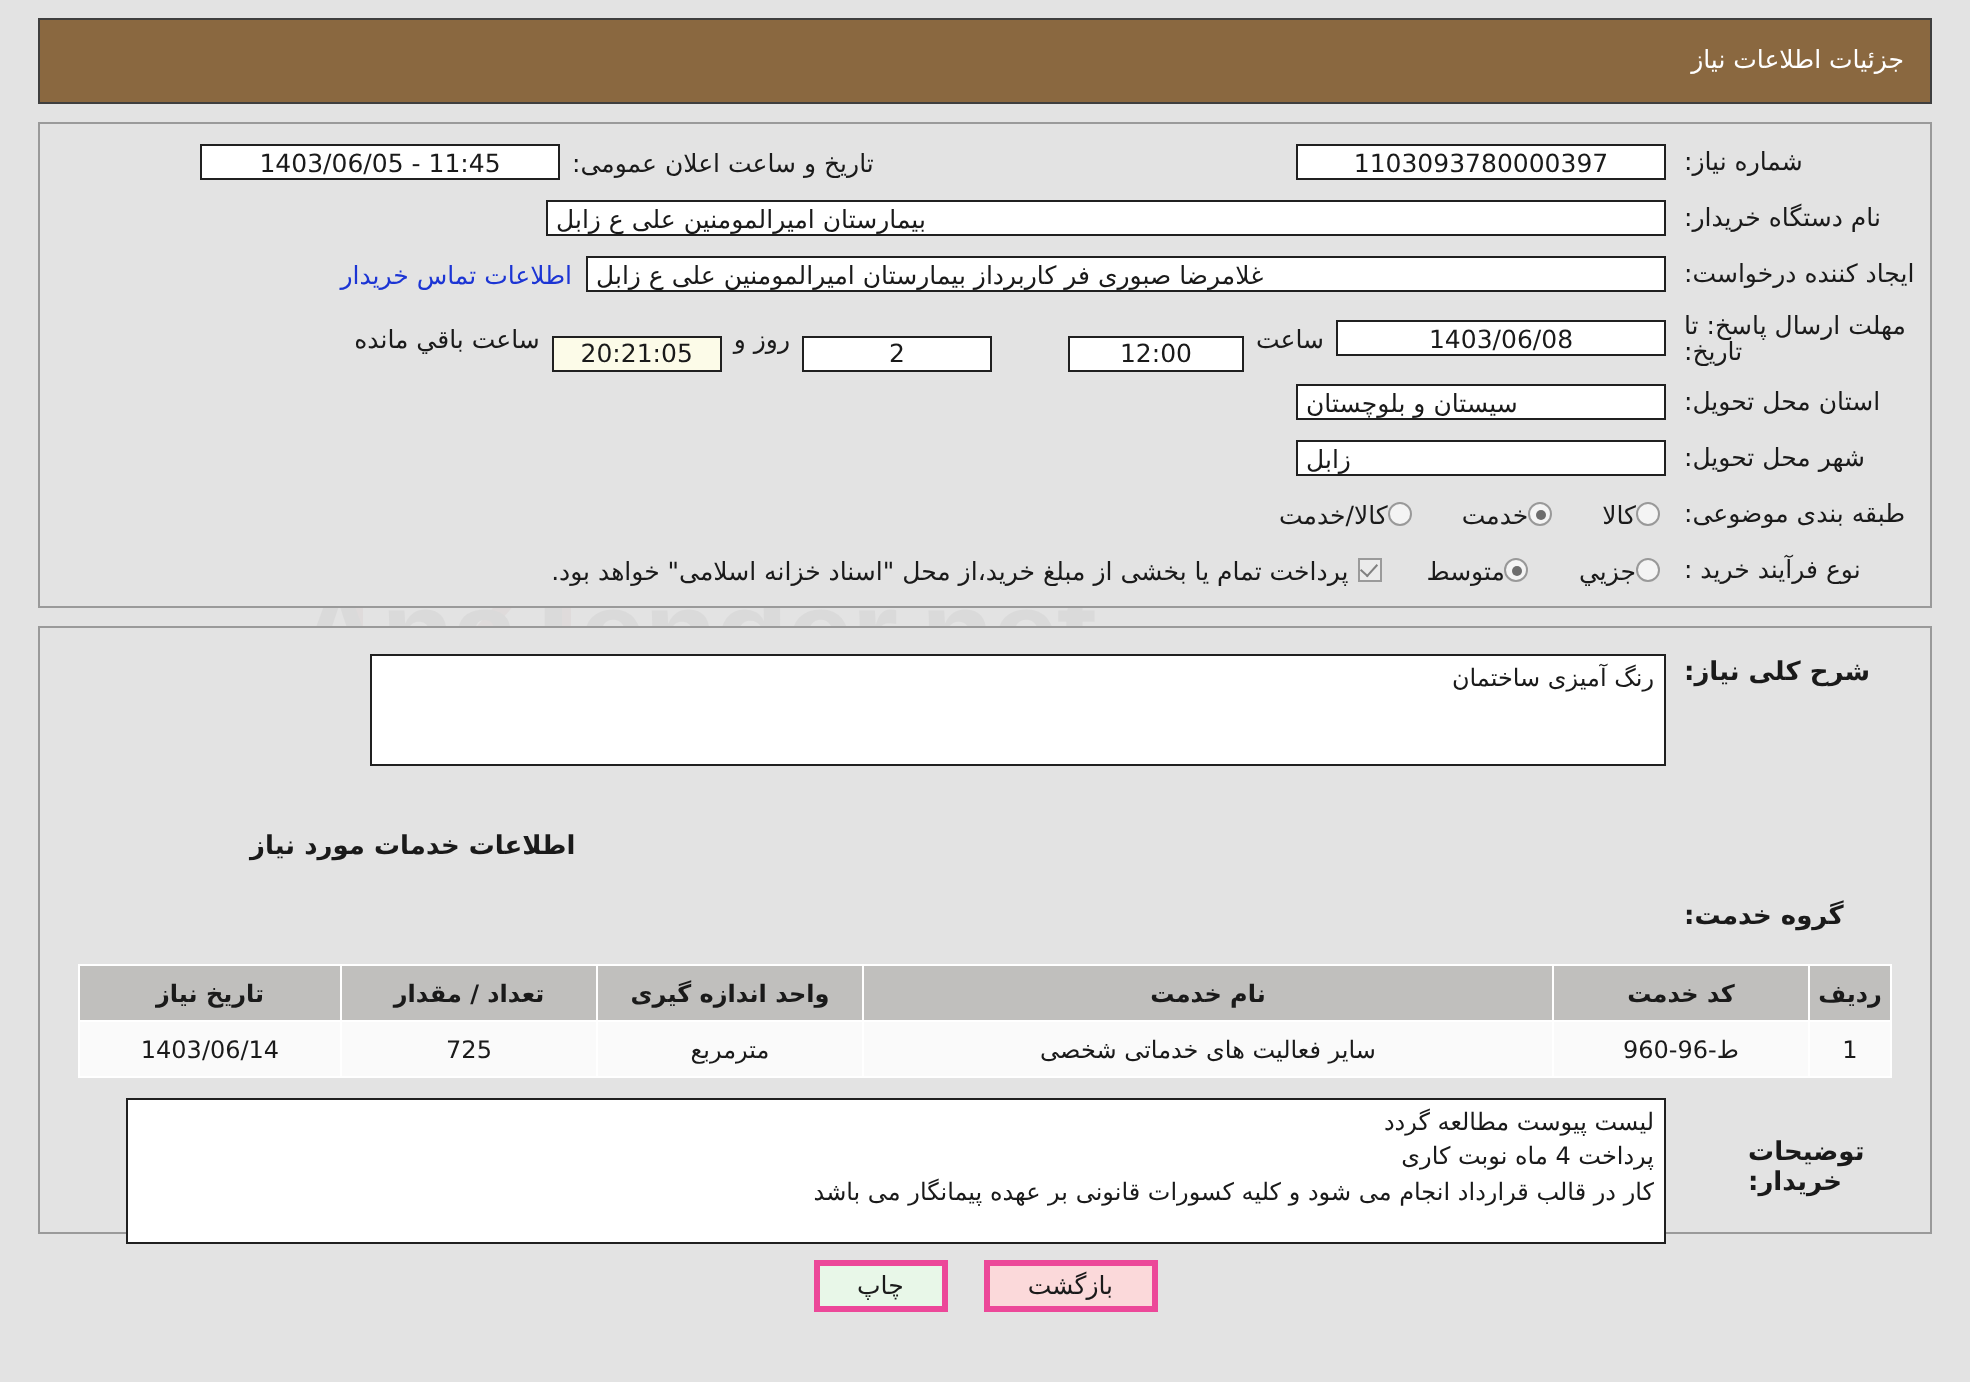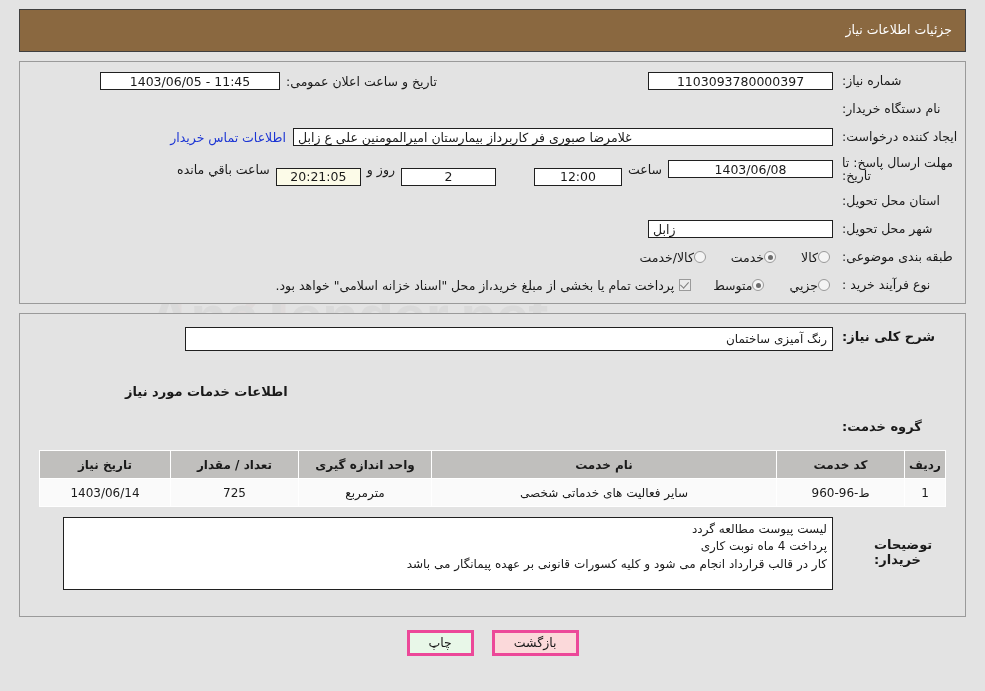--- a/index.html
+++ b/index.html
@@ -302,20 +302,21 @@
       <div class="lbl">شماره نیاز:</div>
       <div class="fld center" style="width:185px;">1103093780000397</div>
       <div style="flex:1"></div>
       <div class="inline-lbl">تاریخ و ساعت اعلان عمومی:</div>
       <div class="fld center" style="width:180px;">11:45 - 1403/06/05</div>
       <div style="width:80px"></div>
     </div>
 
     <div class="row">
       <div class="lbl">نام دستگاه خریدار:</div>
+      <div class="fld rt" style="width:560px;">بیمارستان امیرالمومنین علی  ع  زابل</div>
       <div style="flex:1"></div>
     </div>
 
     <div class="row">
       <div class="lbl">ایجاد کننده درخواست:</div>
       <div class="fld rt" style="width:540px;">غلامرضا صبوری فر کاربرداز بیمارستان امیرالمومنین علی  ع  زابل</div>
       <div class="link-blue">اطلاعات تماس خریدار</div>
       <div style="flex:1"></div>
     </div>
 
@@ -327,20 +328,21 @@
       <div style="width:38px"></div>
       <div class="fld num" style="width:95px;">2</div>
       <div class="inline-lbl">روز و</div>
       <div class="fld num cream" style="width:85px;">20:21:05</div>
       <div class="inline-lbl">ساعت باقي مانده</div>
       <div style="flex:1"></div>
     </div>
 
     <div class="row">
       <div class="lbl">استان محل تحویل:</div>
+      <div class="fld rt" style="width:185px;">سیستان و بلوچستان</div>
       <div style="flex:1"></div>
     </div>
 
     <div class="row">
       <div class="lbl">شهر محل تحویل:</div>
       <div class="fld rt" style="width:185px;">زابل</div>
       <div style="flex:1"></div>
     </div>
 
     <div class="row">
@@ -377,21 +379,21 @@
       <span class="chk on"></span>
       <span class="chk-text">پرداخت تمام یا بخشی از مبلغ خرید،از محل "اسناد خزانه اسلامی" خواهد بود.</span>
       <div style="flex:1"></div>
     </div>
   </div>
 
   <div class="panel panel-2">
 
     <div class="desc-row">
       <div class="desc-lbl">شرح کلی نیاز:</div>
-      <div class="ta" style="width:648px;height:24px;padding-left:28px;">رنگ آمیزی ساختمان</div>
+      <div class="ta" style="width:648px;height:56px;padding-left:28px;">رنگ آمیزی ساختمان</div>
 
     </div>
 
     <div class="section-title">اطلاعات خدمات مورد نیاز</div>
 
     <div class="desc-row" style="margin-top:18px;">
       <div class="desc-lbl">گروه خدمت:</div>
     </div>
 
     <div class="tbl-wrap">

